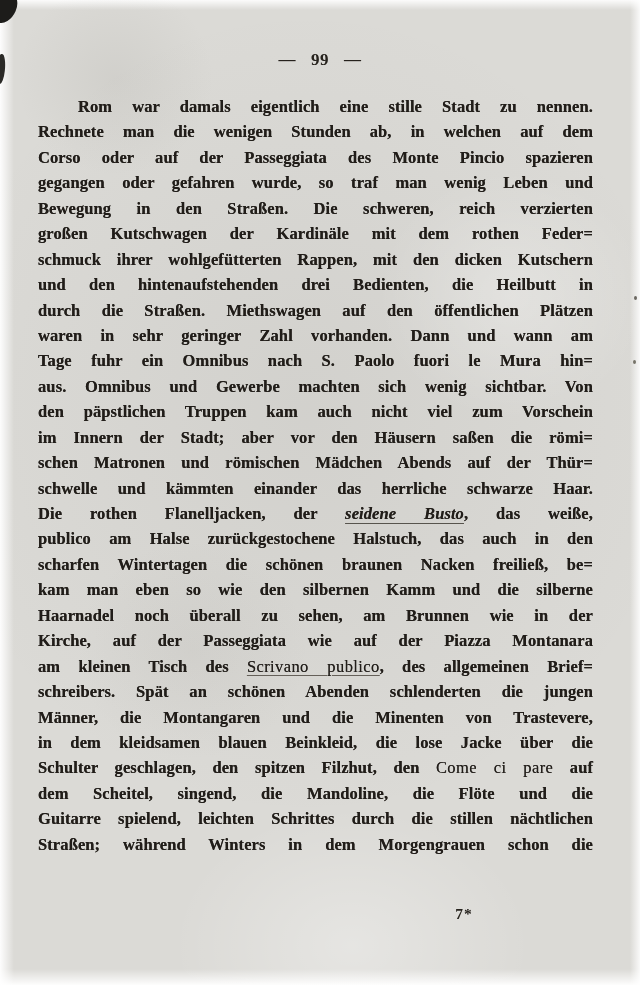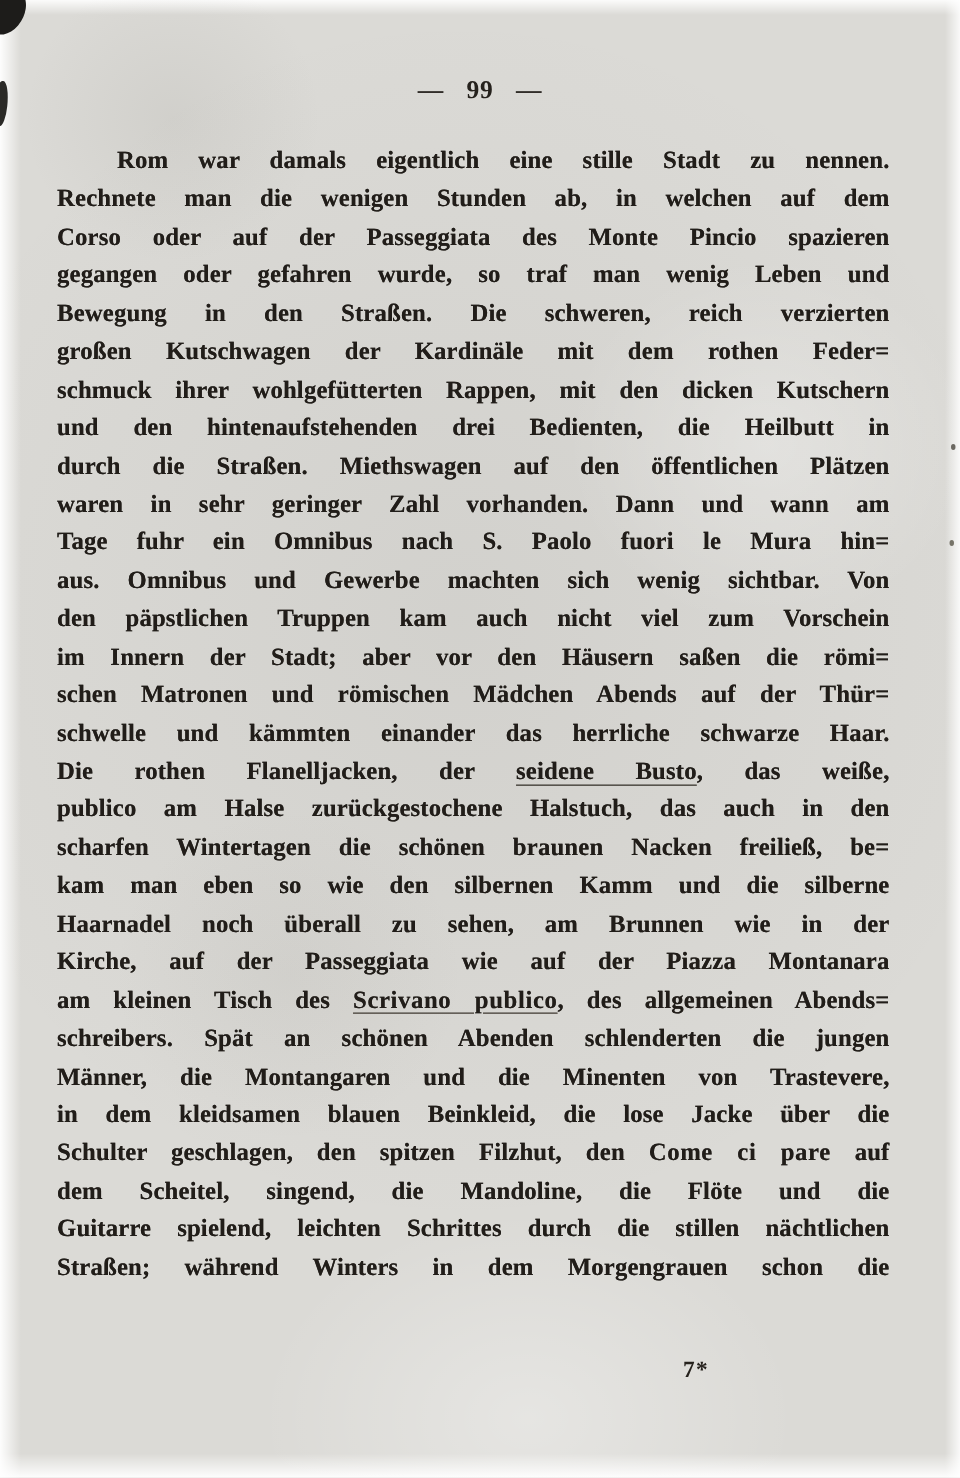--- a/index.html
+++ b/index.html
@@ -38,34 +38,35 @@
   .line {
     height:25.45px; line-height:25.45px;
     font-size:16.5px; font-weight:700;
     letter-spacing:0.1px; word-spacing:1px;
     text-align:justify; text-align-last:justify;
     text-shadow:0 0 0.4px rgba(25,22,18,0.8);
     white-space:normal; overflow:visible;
   }
   .line.indent { text-indent:40px;font-family:Liberation Serif, serif; }
   .antiqua {
-    font-weight:700; letter-spacing:0.4px;
+    font-weight:400; letter-spacing:0.4px;
     text-shadow:0 0 0.3px rgba(25,22,18,0.7);
   }
   .pencil {
     text-decoration:underline;
     text-decoration-color:rgba(115,109,98,0.60);
     text-decoration-thickness:1px;
     text-underline-offset:3px;
   }
   .pencil-faint {
     text-decoration:underline;
     text-decoration-color:rgba(125,120,110,0.40);
     text-decoration-thickness:1px;
     text-underline-offset:4px;
+    font-style:italic;
   }
   .signature {
     position:absolute; top:905px; left:444px; width:40px;
     font-size:15.5px; font-weight:700; color:#26221d;
     letter-spacing:1px; text-align:center;
   }
   .blot-top-left {
     position:absolute; left:-6px; top:-8px; width:22px; height:32px;
     background:#1d1c1a; border-radius:45% 60% 70% 50%;
     transform:rotate(24deg);
@@ -120,21 +121,21 @@
     <div class="line">schwelle und kämmten einander das herrliche schwarze Haar.</div>
     <div class="line">
       <span>Die rothen Flanelljacken, der </span><span class="pencil-faint">seidene Busto</span><span>, das weiße,</span>
     </div>
     <div class="line">publico am Halse zurückgestochene Halstuch, das auch in den</div>
     <div class="line">scharfen Wintertagen die schönen braunen Nacken freiließ, be=</div>
     <div class="line">kam man eben so wie den silbernen Kamm und die silberne</div>
     <div class="line">Haarnadel noch überall zu sehen, am Brunnen wie in der</div>
     <div class="line">Kirche, auf der Passeggiata wie auf der Piazza Montanara</div>
     <div class="line">
-      <span>am kleinen Tisch des </span><span class="antiqua pencil">Scrivano publico</span><span>, des allgemeinen Abends=</span>
+      <span>am kleinen Tisch des </span><span class="antiqua pencil">Scrivano publico</span><span>, des allgemeinen Brief=</span>
     </div>
     <div class="line">schreibers.  Spät an schönen Abenden schlenderten die jungen</div>
     <div class="line">Männer, die Montangaren und die Minenten von Trastevere,</div>
     <div class="line">in dem kleidsamen blauen Beinkleid, die lose Jacke über die</div>
     <div class="line">
       <span>Schulter geschlagen, den spitzen Filzhut, den </span><span class="antiqua">Come ci pare</span><span> auf</span>
     </div>
     <div class="line">dem Scheitel, singend, die Mandoline, die Flöte und die</div>
     <div class="line">Guitarre spielend, leichten Schrittes durch die stillen nächtlichen</div>
     <div class="line">Straßen; während Winters in dem Morgengrauen schon die</div>

